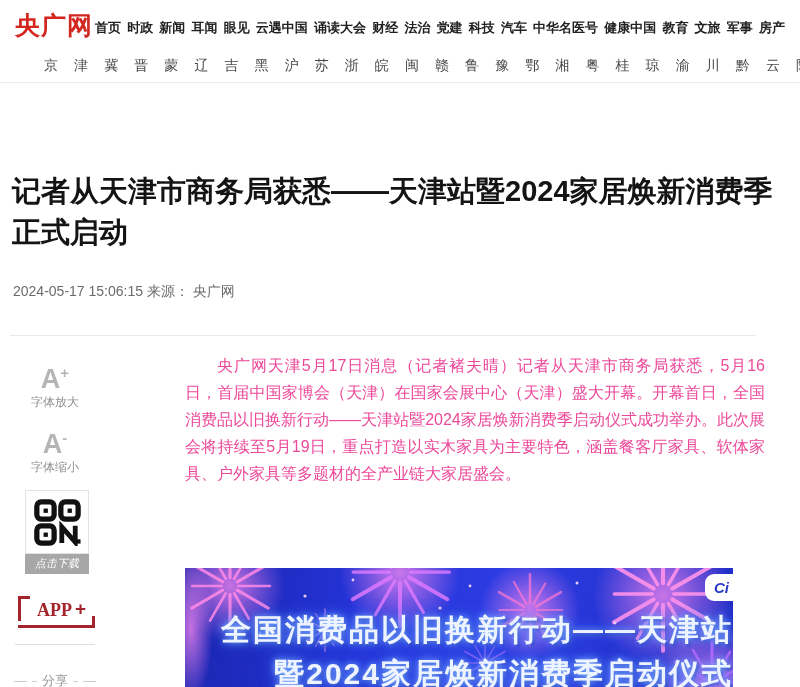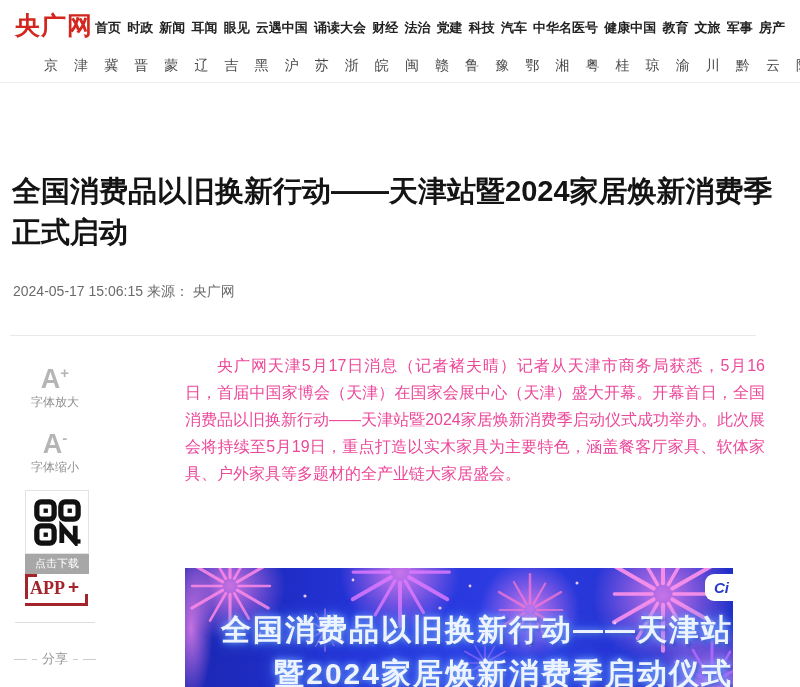--- a/index.html
+++ b/index.html
@@ -44,30 +44,30 @@
   .meta { position:absolute; left:13px; top:283px; font-size:14px; color:#6b6b6b; }
   .meta .src-label { }
   .header-divider { position:absolute; left:10px; top:335px; width:746px; border-top:1px solid #e9e9e9; }
 
   
   .sidebar { position:absolute; left:13px; top:360px; width:84px; text-align:center; }
   .font-btn { cursor:pointer; margin-bottom:14px; }
   .font-symbol { font-size:27px; font-weight:bold; color:#b5b5b5; line-height:26px; }
   .font-symbol sup { font-size:15px; vertical-align:super; }
   .font-label { font-size:12px; color:#8f8f8f; margin-top:2px; }
-  .qr-wrap { width:60px; margin:8px auto 0; cursor:pointer; }
+  .qr-wrap { width:60px; margin:8px auto 0; cursor:pointer;font-style:italic; }
   .qr-box {
     width:64px; height:64px; background:#fff; border:1px solid #e3e3e3;
     display:flex; align-items:center; justify-content:center;
   }
   .qr-caption { width:64px; background:#a7a7a7; color:#fff; font-size:11px; padding:2px 0 3px; }
   .app-badge {
-    position:relative; display:inline-block; margin-top:0;
+    position:relative; display:inline-block; margin-top:22px;
     color:#a3242b; font-family:"Liberation Serif", serif;
-    font-size:18px; font-weight:bold; padding:3px 6px 7px 5px; cursor:pointer;
+    font-size:18px; font-weight:bold; padding:3px 6px 7px 19px; cursor:pointer;
   }
   .app-badge::before {
     content:""; position:absolute; left:0; top:0; width:9px; height:70%;
     border-left:3px solid #a3242b; border-top:3px solid #a3242b;
   }
   .app-badge::after {
     content:""; position:absolute; left:0; bottom:0; width:100%; height:9px;
     border-bottom:3px solid #a3242b; border-right:3px solid #a3242b;
   }
   .app-badge .plus {
@@ -162,21 +162,21 @@
       <li>琼</li>
       <li>渝</li>
       <li>川</li>
       <li>黔</li>
       <li>云</li>
       <li>陕</li>
     </ul>
   <div class="region-border"></div>
 
 
-  <h1 class="title">全国消费品以旧换新行动——天津站暨2024家居焕新消费季正式启动</h1>
+  <h1 class="title">记者从天津市商务局获悉——天津站暨2024家居焕新消费季正式启动</h1>
   <div class="meta">
     <span>2024-05-17 15:06:15</span>
     <span class="src-label">来源：</span>
     <span>央广网</span>
   </div>
   <div class="header-divider"></div>
 
   <div class="sidebar">
     <div class="font-btn">
       <div class="font-symbol"><span>A</span><sup>+</sup></div>

